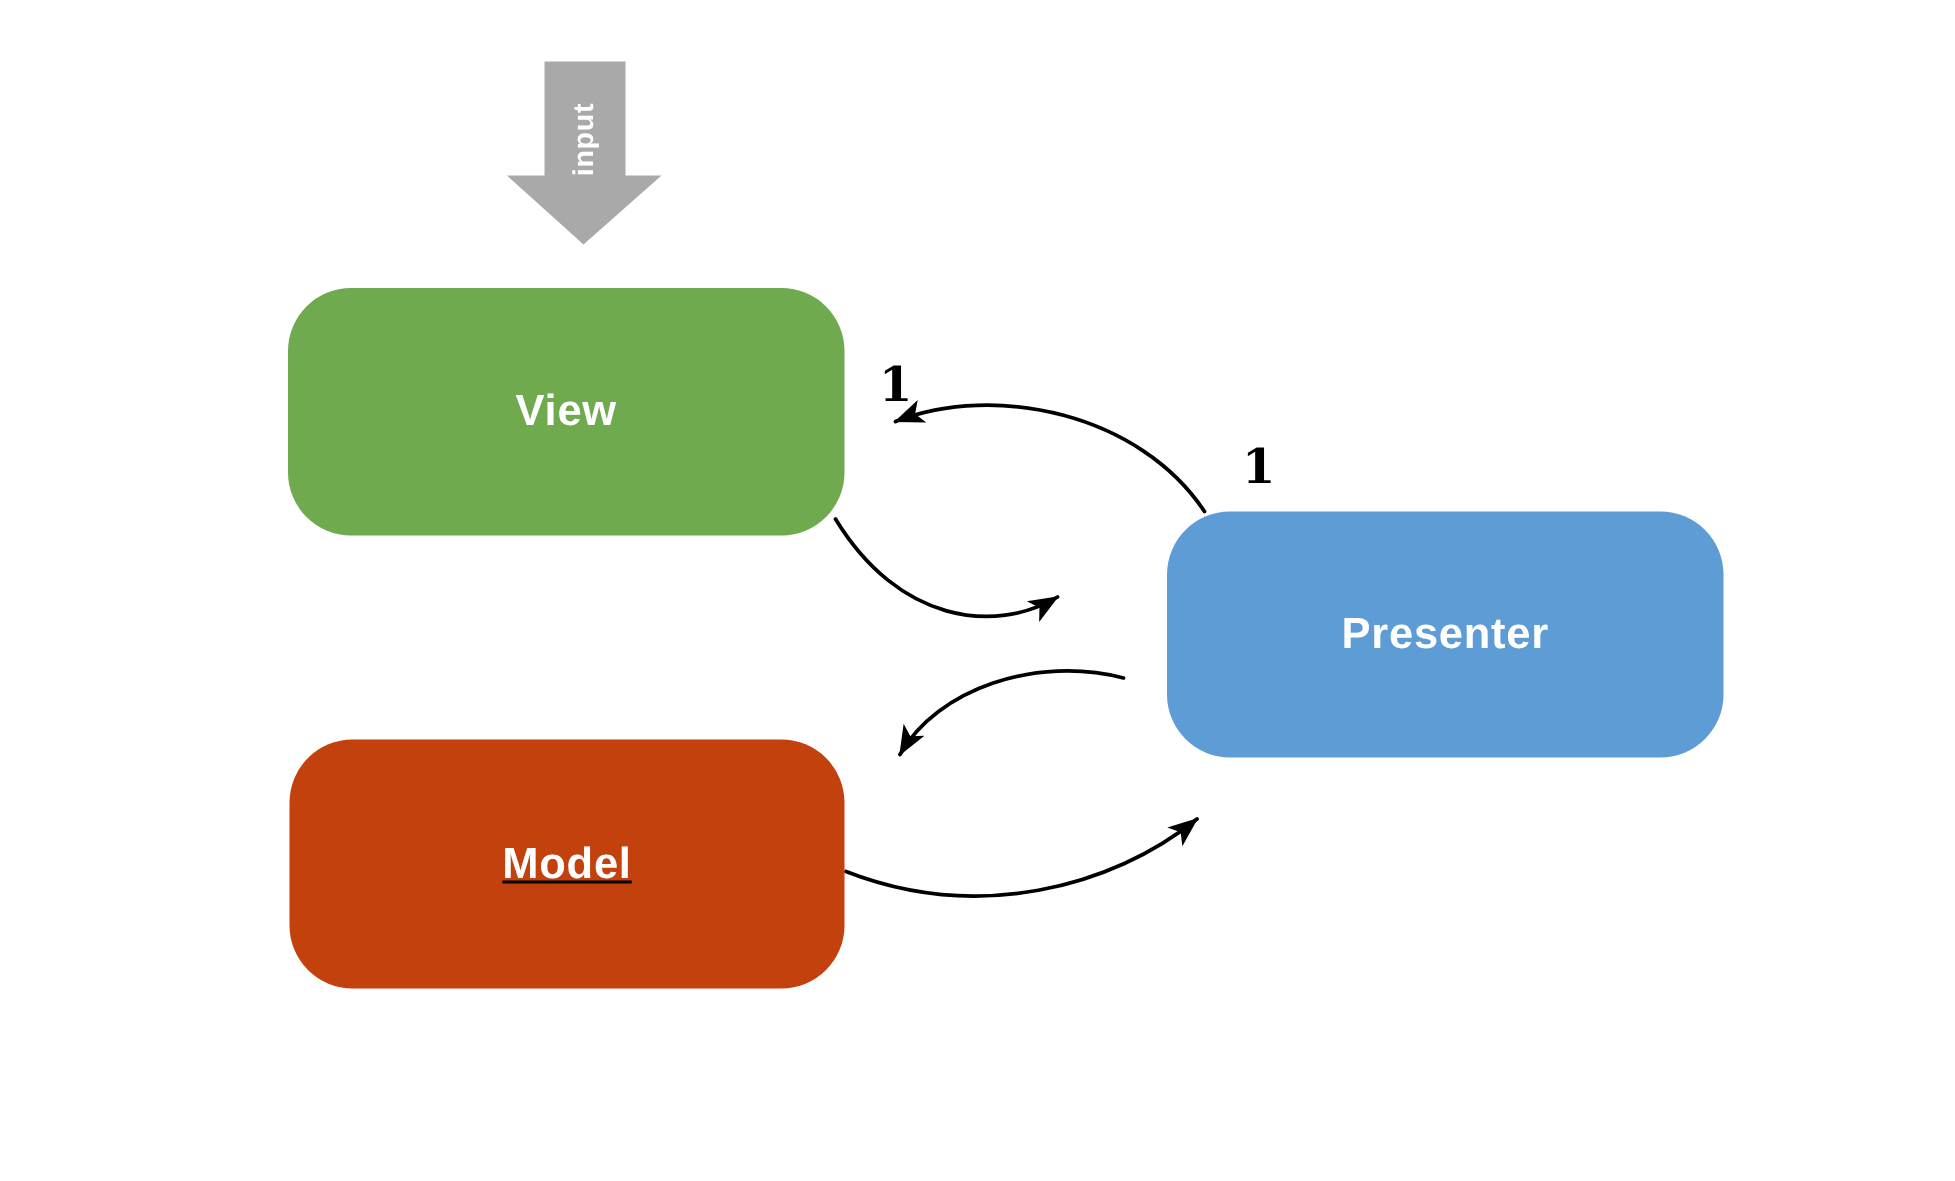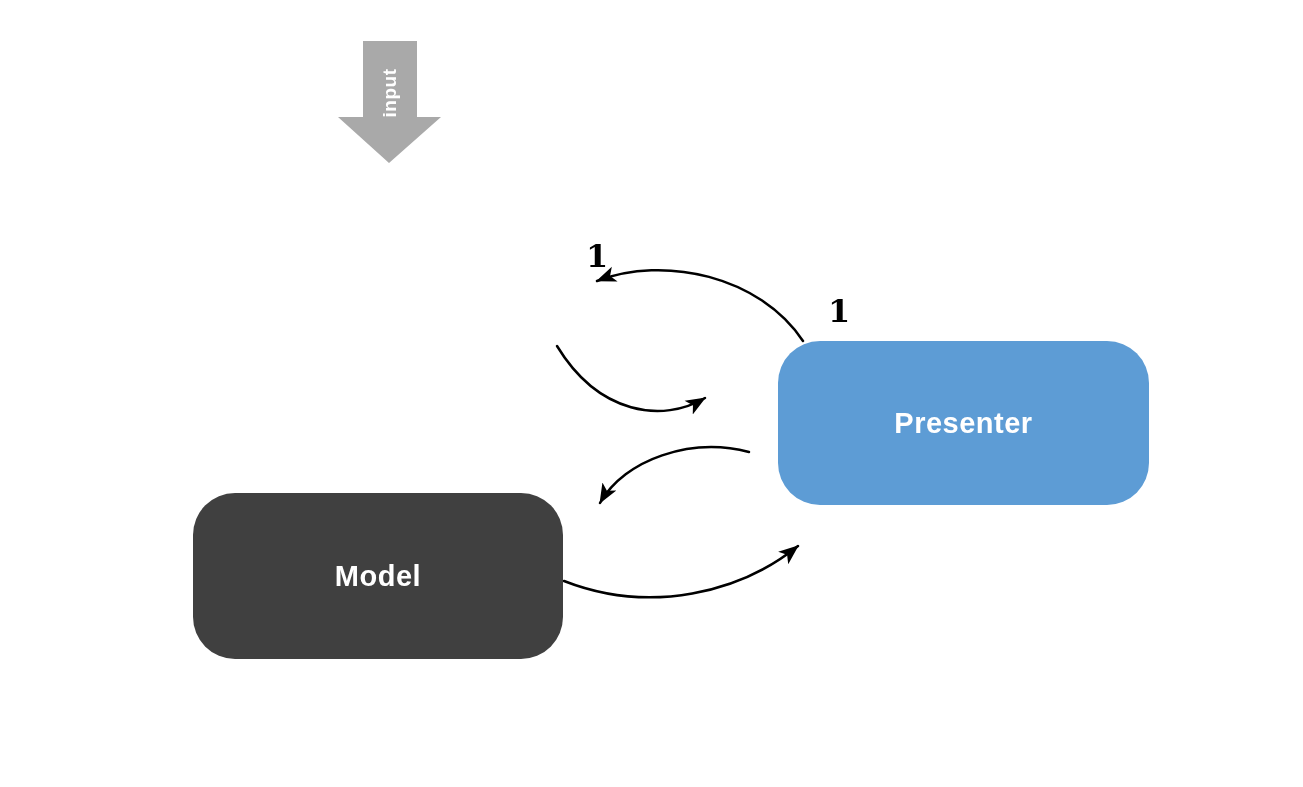--- a/index.html
+++ b/index.html
@@ -79,26 +79,29 @@
 
     <path class="edge" d="M803,341 C760,276 664,255 597,281" marker-end="url(#arrowhead)" style="stroke: rgb(0, 0, 0);"></path>
 
     <path class="edge" d="M557,346 C599,415 663,423 705,398" marker-end="url(#arrowhead)" style="stroke: rgb(0, 0, 0);"></path>
 
     <path class="edge" d="M749,452 C691,437 625,459 600,503" marker-end="url(#arrowhead)" style="stroke: rgb(0, 0, 0);"></path>
 
     <path class="edge" d="M564,581 C651,615 741,592 798,546" marker-end="url(#arrowhead)" style="stroke: rgb(0, 0, 0);"></path>
   </svg>
 
+  <div class="node" id="node-view" style="background-color: rgb(111, 170, 78);">
+    <span class="node-label" style="color: rgb(255, 255, 255);">View</span>
+  </div>
 
   <div class="node" id="node-presenter" style="background-color: rgb(93, 156, 213);">
     <span class="node-label" style="color: rgb(255, 255, 255);">Presenter</span>
   </div>
 
-  <div class="node" id="node-model" style="background-color: #404040;">
+  <div class="node" id="node-model" style="background-color: #c2410c; text-decoration: underline;">
     <span class="node-label" style="color: rgb(255, 255, 255);">Model</span>
   </div>
 
   <div class="vlabel">input</div>
 
   <div class="mult" id="mult-view-end" style="color: rgb(0, 0, 0);">1</div>
 
   <div class="mult" id="mult-presenter-end" style="color: rgb(0, 0, 0);">1</div>
 
 </div>

